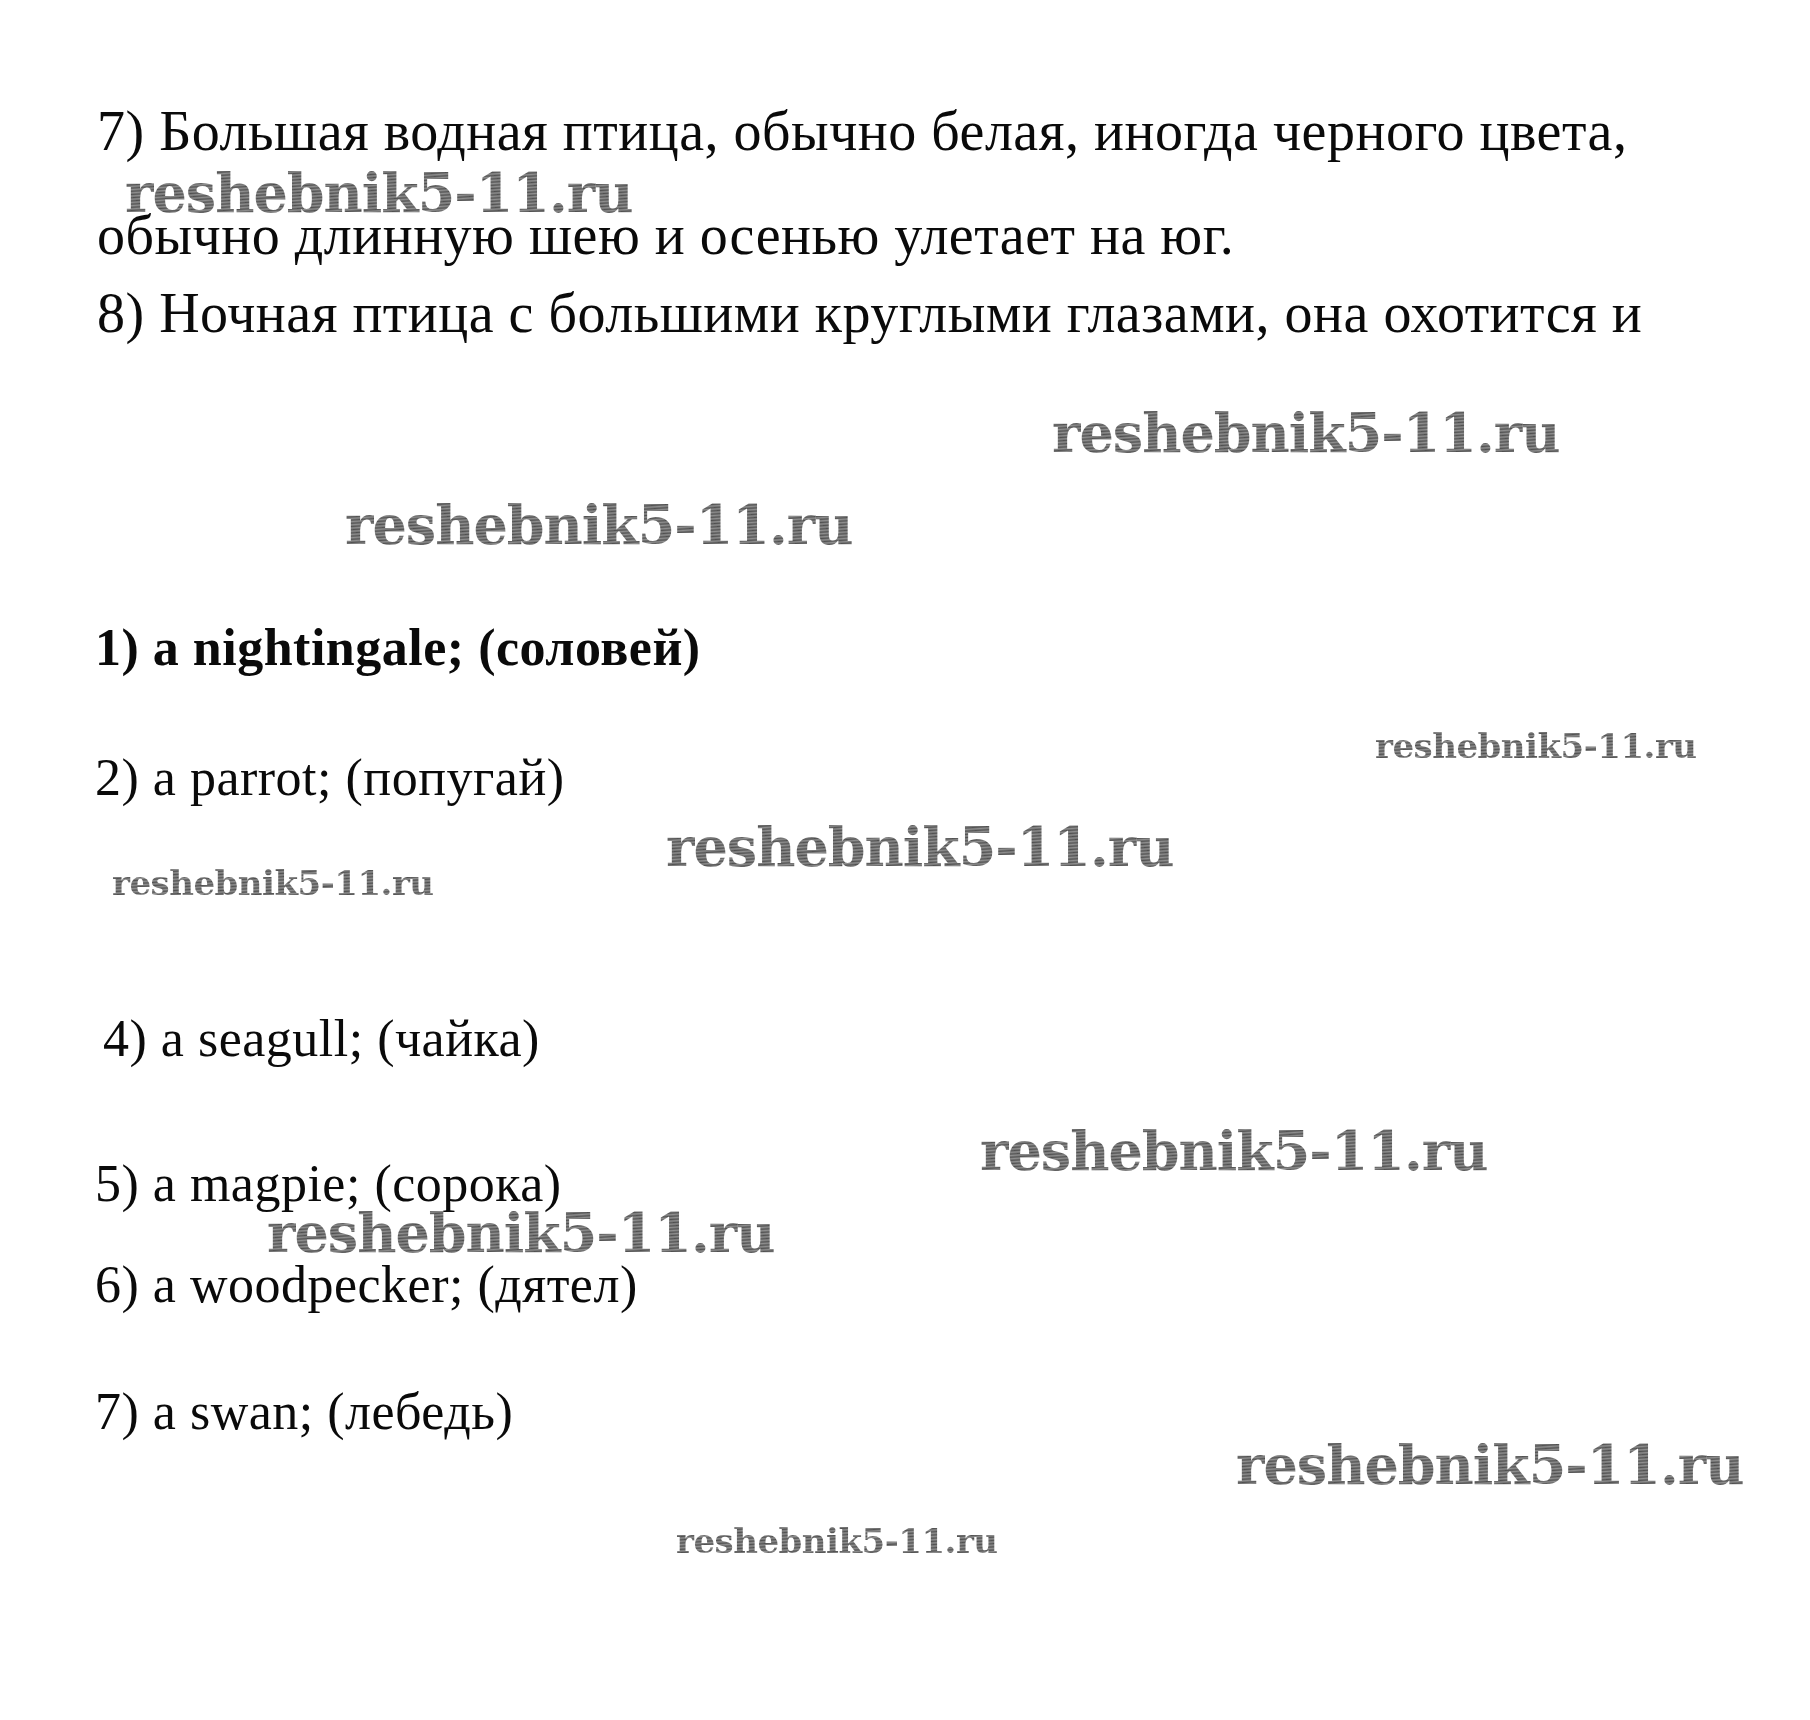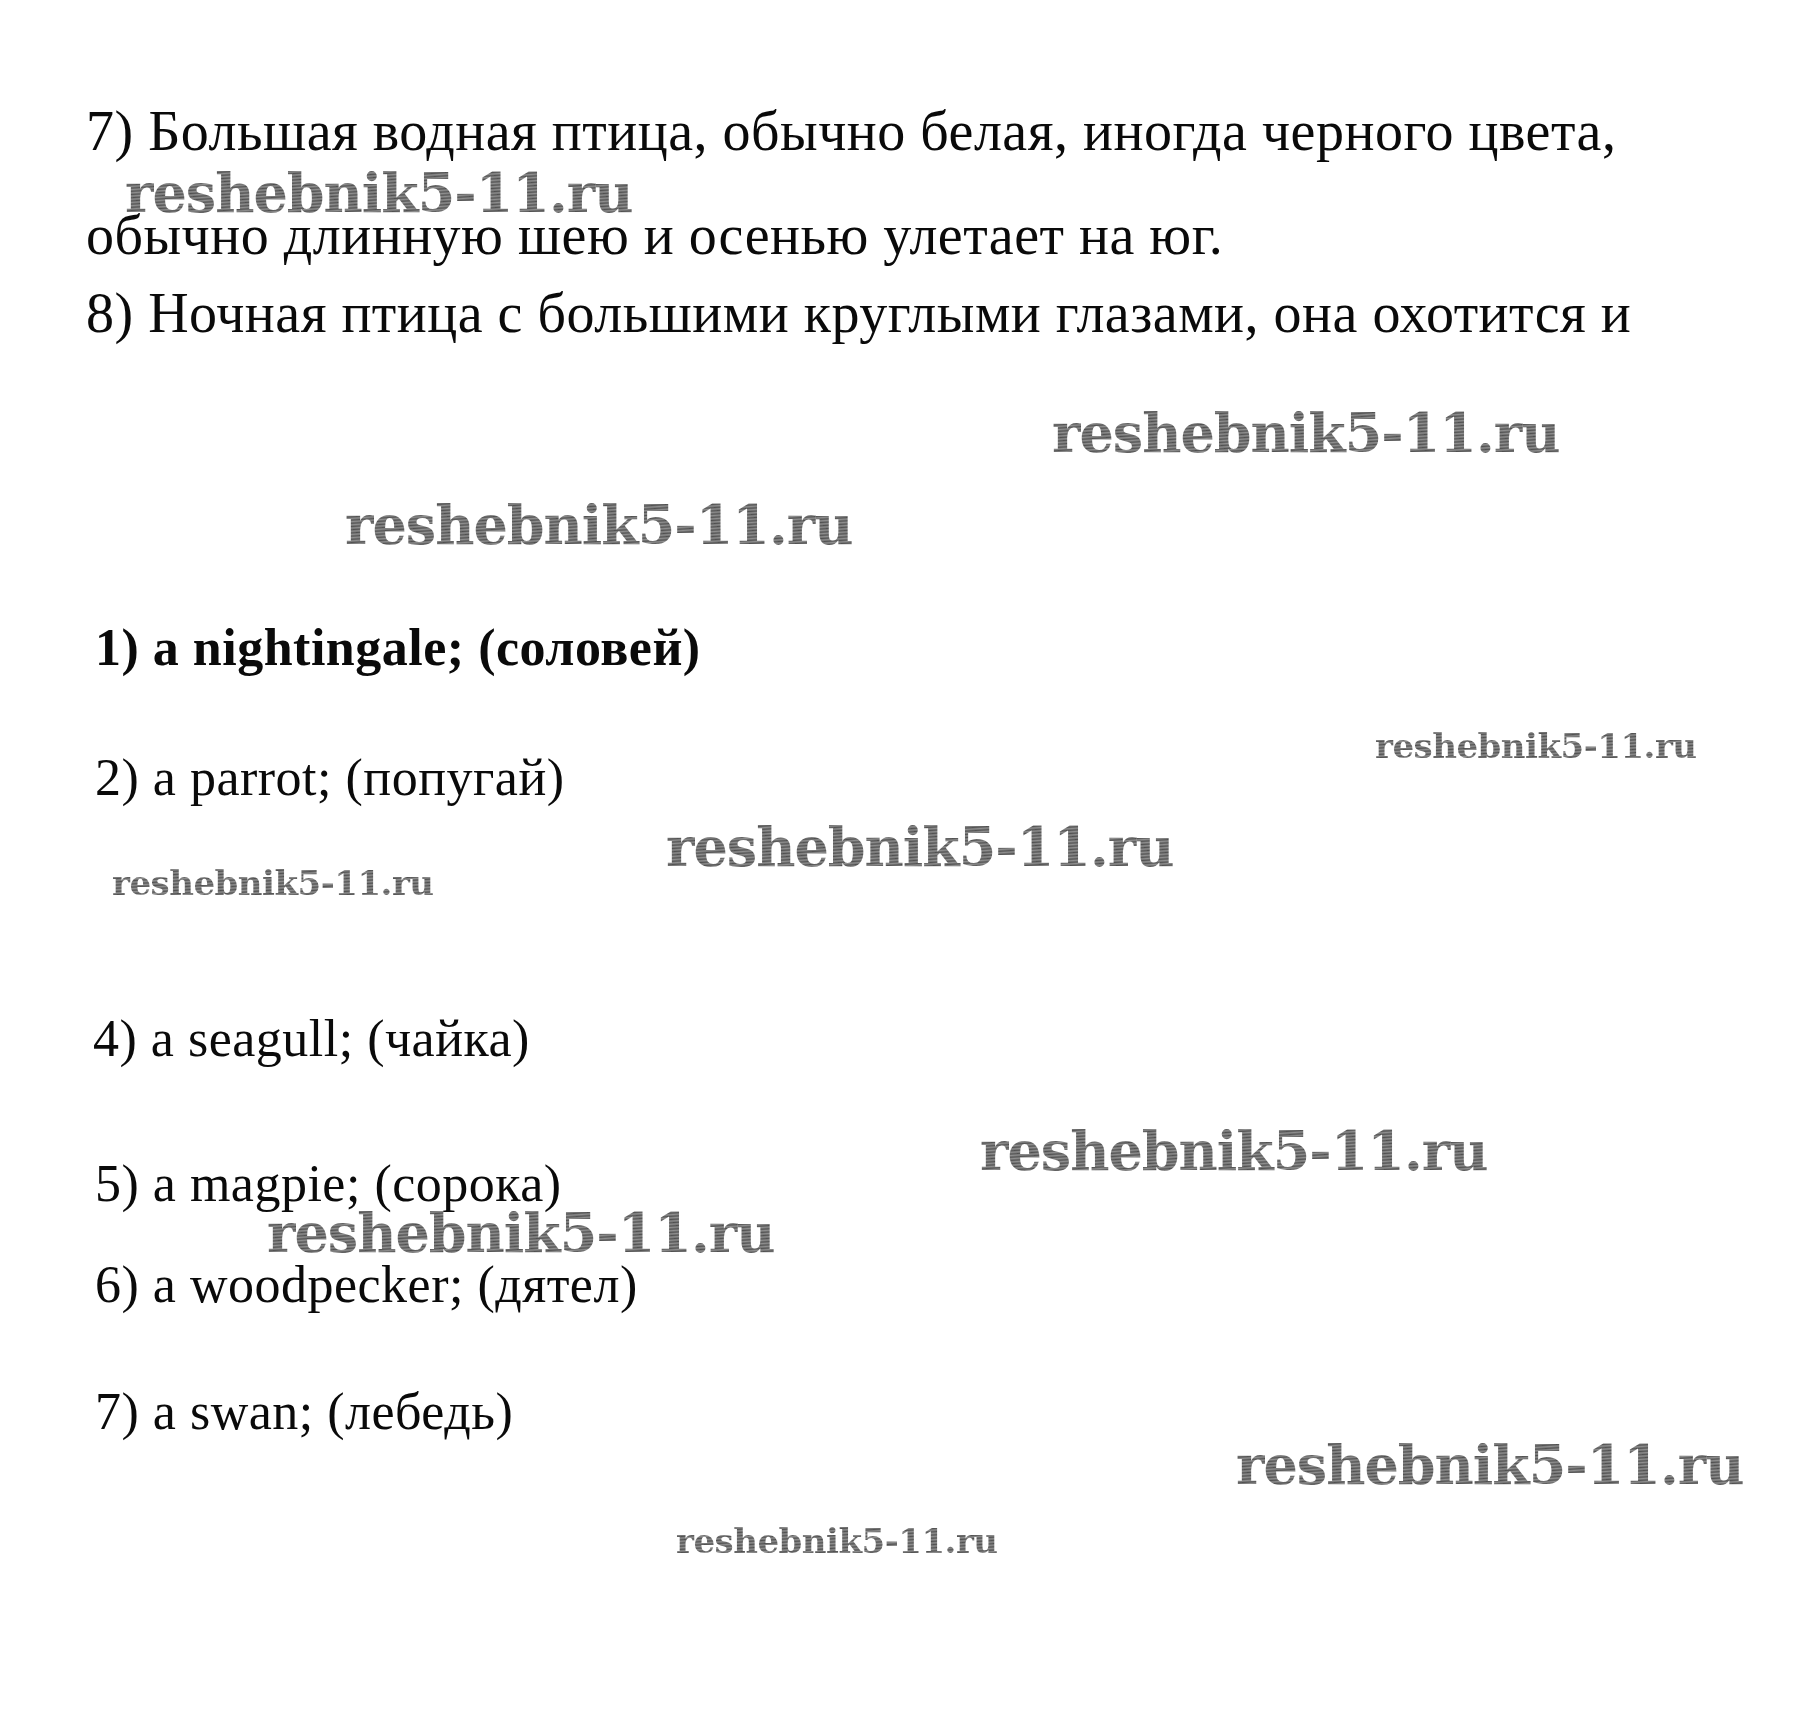--- a/index.html
+++ b/index.html
@@ -15,21 +15,21 @@
     overflow: hidden;
     font-family: "Liberation Serif", "DejaVu Serif", serif;
   }
   .txt {
     position: absolute;
     white-space: nowrap;
     color: #0a0a0a;
     line-height: 1;
     letter-spacing: 0.5px;
   }
-  .def  { font-size: 56px; }
+  .def  { font-size: 56px; margin-left: 11px; }
   .ans  { font-size: 52px; }
   .wm {
     position: absolute;
     white-space: nowrap;
     font-family: "DejaVu Serif", "Liberation Serif", serif;
     font-weight: 700;
     line-height: 1;
     letter-spacing: -1px;
     color: #6e6e6e;
     text-shadow: 0.6px 0.6px 0 #9b9b9b, -0.6px -0.6px 0 #4d4d4d;
@@ -49,21 +49,21 @@
   
   .pos-l1 { left: 86px;  top: 103px; }
   .pos-l2 { left: 86px;  top: 207px; }
   .pos-l3 { left: 86px;  top: 285px; }
   .pos-l4 { left: 86px;  top: 377px; }
 
   
   .pos-a1 { left: 95px; top: 622px; font-weight: bold;  }
   .pos-a2 { left: 95px; top: 752px;  }
   .pos-a3 { left: 95px; top: 882px;  }
-  .pos-a4 { left: 93px; top: 1013px; }
+  .pos-a4 { left: 103px; top: 1013px; }
   .pos-a5 { left: 95px; top: 1142px; margin-top: 16px; }
   .pos-a6 { left: 95px; top: 1259px; }
   .pos-a7 { left: 95px; top: 1386px; }
   .pos-a8 { left: 95px; top: 1506px; }
 
   
   .pos-wm1  { left: 125px;  top: 166px;  }
   .pos-wm2  { left: 1052px; top: 406px;  }
   .pos-wm3  { left: 345px;  top: 498px;  }
   .pos-wm4  { left: 1375px; top: 729px;  }

